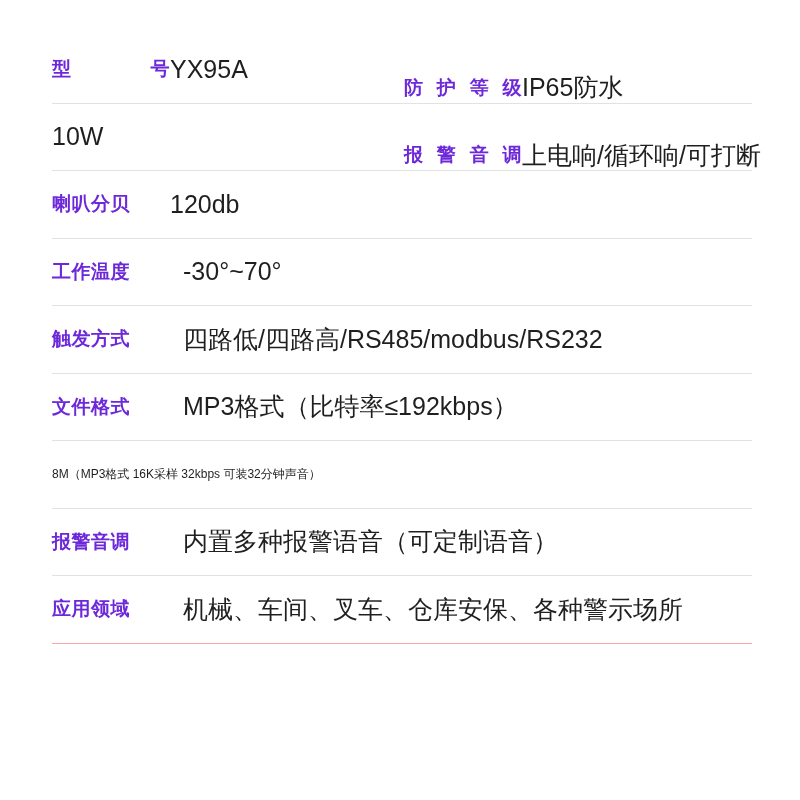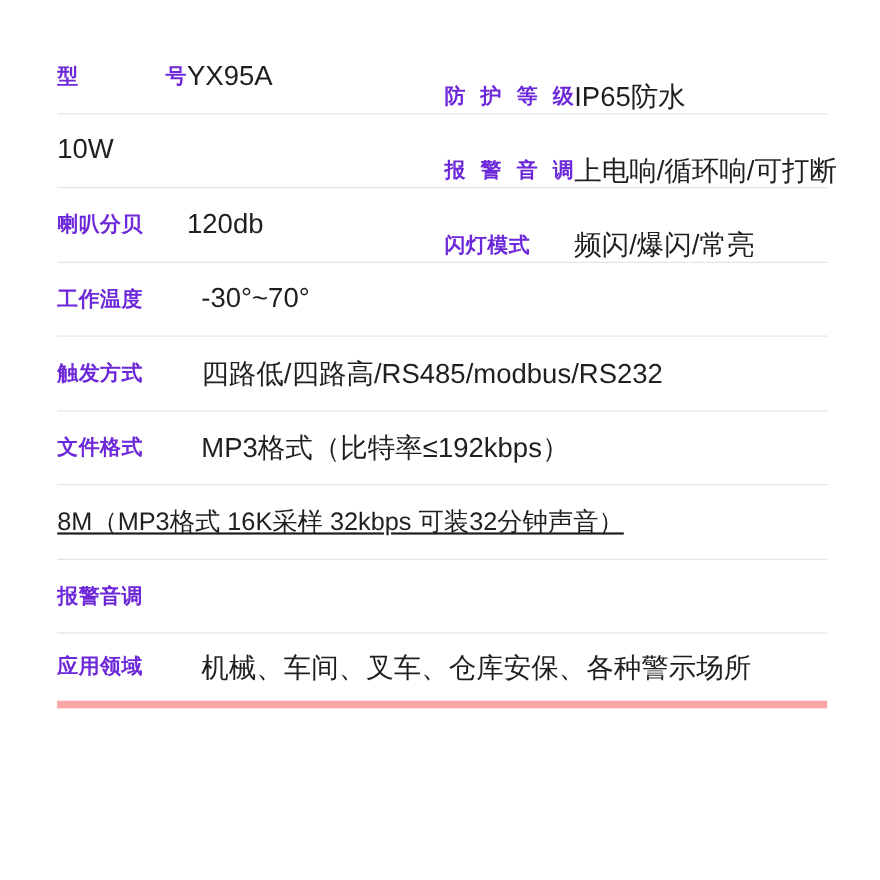--- a/index.html
+++ b/index.html
@@ -21,21 +21,21 @@
     width: 700px;
   }
   .spec-row {
     display: flex;
     align-items: center;
     border-bottom: 1px solid #e2e2e2;
     height: 67.5px;
     box-sizing: border-box;
   }
   .spec-row:last-child {
-    border-bottom: 7px solid #fca5a5;
+    border-bottom: 1px solid #fca5a5;
   }
   .cell {
     display: flex;
     align-items: center;
   }
   .cell-a {
     width: 352px;
     flex: none;
     display: flex;
     align-items: center;
@@ -67,22 +67,21 @@
     text-align: center;
     text-align-last: left;
   }
   .value {
     font-size: 25px;
     color: #1f1f1f;
     font-weight: normal;
     white-space: nowrap;
   }
   .value.sm {
-    font-size: 23px;
-    text-decoration: underline;
+    font-size: 12px;
   }
 </style>
 </head>
 <body>
 
 <div class="spec-sheet">
 
   <div class="spec-row">
     <div class="cell cell-a">
       <span class="label">型　　号</span>
@@ -101,24 +100,20 @@
     <div class="cell cell-b">
       <span class="label">报警音调</span>
       <span class="value">上电响/循环响/可打断</span>
     </div>
   </div>
 
   <div class="spec-row">
     <div class="cell cell-a">
       <span class="label nospread">喇叭分贝</span>
       <span class="value">120db</span>
-    </div>
-    <div class="cell cell-b">
-      <span class="label nospread">闪灯模式</span>
-      <span class="value">频闪/爆闪/常亮</span>
     </div>
   </div>
 
 
   <div class="spec-row">
     <div class="cell cell-wide">
       <span class="label nospread">工作温度</span>
       <span class="value">-30°~70°</span>
     </div>
   </div>
@@ -139,20 +134,21 @@
 
   <div class="spec-row">
     <div class="cell cell-wide">
       <span class="value sm">8M（MP3格式 16K采样 32kbps 可装32分钟声音）</span>
     </div>
   </div>
 
   <div class="spec-row">
     <div class="cell cell-wide">
       <span class="label nospread">报警音调</span>
+      <span class="value">内置多种报警语音（可定制语音）</span>
     </div>
   </div>
 
   <div class="spec-row">
     <div class="cell cell-wide">
       <span class="label nospread">应用领域</span>
       <span class="value">机械、车间、叉车、仓库安保、各种警示场所</span>
     </div>
   </div>
 

